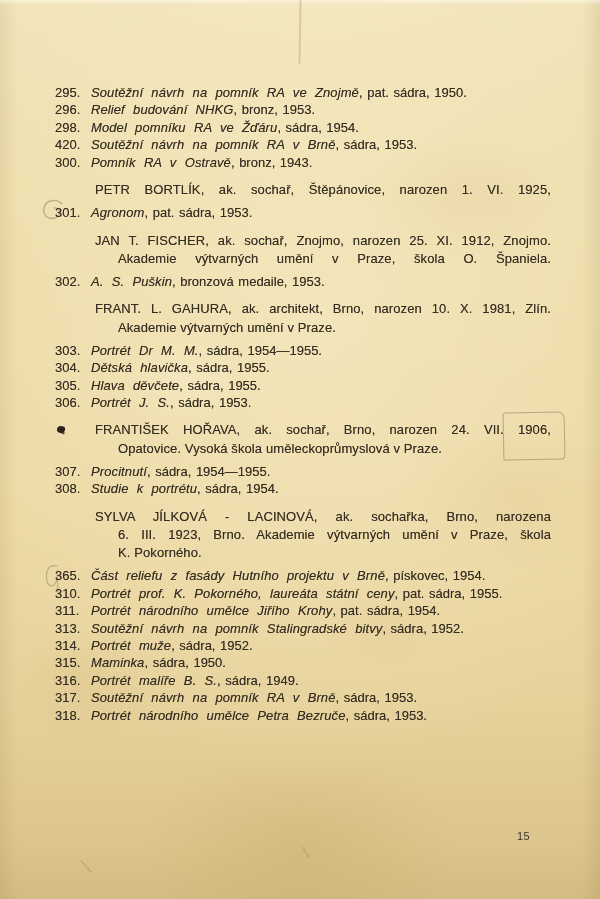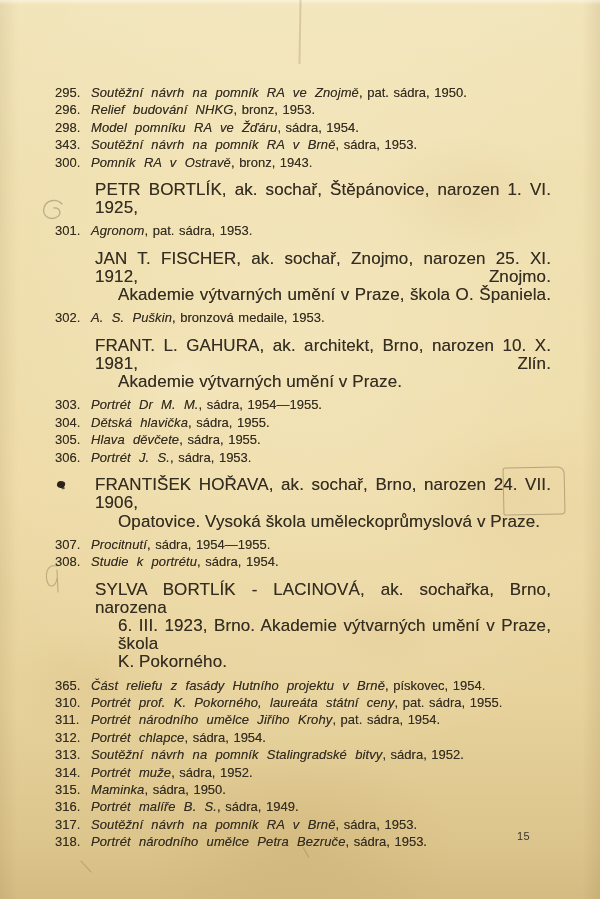--- a/index.html
+++ b/index.html
@@ -20,21 +20,21 @@
       linear-gradient(90deg, rgba(120,90,40,.10) 0%, rgba(120,90,40,0) 3%, rgba(120,90,40,0) 97%, rgba(120,90,40,.12) 100%),
       linear-gradient(180deg, #f2e5bb 0%, #efdfae 20%, #eddaa6 55%, #e7d29c 78%, #dcc58c 94%, #d3bb82 100%);
   }
   .content{position:absolute;left:55px;top:0;width:496px;padding-top:84px;
     text-shadow:0 0 .4px rgba(52,42,26,.55);}
   .entry.work{display:flex;font-size:13px;line-height:17.4px;}
   .entry.work .num{flex:0 0 36px;width:36px;}
   .entry.work .txt{flex:1;}
   .entry.work .title{font-style:italic;word-spacing:4.5px;letter-spacing:.1px;text-align:right;}
   .entry.work .details{word-spacing:1px;}
-  .entry.artist{position:relative;margin:10px 0 5px 0;font-size:17px;line-height:18.2px;letter-spacing:.1px;}
+  .entry.artist{position:relative;margin:10px 0 5px 0;font-size:13px;line-height:18.2px;letter-spacing:.1px;}
   .artist-line{margin-left:63px;text-align:justify;}
   .artist-line:first-child{margin-left:40px;}
   .artist-line.stretch{text-align-last:justify;}
   .marker.ink-dot{position:absolute;left:2px;top:5px;width:8px;height:7px;background:#29231c;
     border-radius:60% 45% 55% 50%;transform:rotate(15deg);
     box-shadow:3px 3px 0 -2.4px rgba(41,35,28,.75);}
   .marker.pencil-box{position:absolute;right:-14px;top:-9px;width:60px;height:46px;
     border:1px solid rgba(118,100,70,.45);border-radius:3px 7px 4px 2px;transform:rotate(-1.2deg);}
   .page-number{position:absolute;left:517px;top:830px;font-size:11px;letter-spacing:.5px;color:#3a3327;}
   .crease{position:absolute;left:299px;top:0;width:2px;height:64px;background:rgba(150,125,75,.28);
@@ -69,21 +69,21 @@
       </div>
       <div class="entry work">
         <span class="num">296.</span>
         <span class="txt"><i class="title">Relief budování NHKG</i><span class="details">, bronz, 1953.</span></span>
       </div>
       <div class="entry work">
         <span class="num">298.</span>
         <span class="txt"><i class="title">Model pomníku RA ve Žďáru</i><span class="details">, sádra, 1954.</span></span>
       </div>
       <div class="entry work">
-        <span class="num">343.</span>
+        <span class="num">420.</span>
         <span class="txt"><i class="title">Soutěžní návrh na pomník RA v Brně</i><span class="details">, sádra, 1953.</span></span>
       </div>
       <div class="entry work">
         <span class="num">300.</span>
         <span class="txt"><i class="title">Pomník RA v Ostravě</i><span class="details">, bronz, 1943.</span></span>
       </div>
       <div class="entry artist">
         <div class="artist-line stretch">PETR BORTLÍK, ak. sochař, Štěpánovice, narozen 1. VI. 1925,</div>
       </div>
       <div class="entry work">
@@ -126,39 +126,35 @@
       </div>
       <div class="entry work">
         <span class="num">307.</span>
         <span class="txt"><i class="title">Procitnutí</i><span class="details">, sádra, 1954—1955.</span></span>
       </div>
       <div class="entry work">
         <span class="num">308.</span>
         <span class="txt"><i class="title">Studie k portrétu</i><span class="details">, sádra, 1954.</span></span>
       </div>
       <div class="entry artist">
-        <div class="artist-line stretch">SYLVA BORTLÍK - LACINOVÁ, ak. sochařka, Brno, narozena</div>
+        <div class="artist-line stretch">SYLVA JÍLKOVÁ - LACINOVÁ, ak. sochařka, Brno, narozena</div>
         <div class="artist-line stretch">6. III. 1923, Brno. Akademie výtvarných umění v Praze, škola</div>
         <div class="artist-line">K. Pokorného.</div>
       </div>
       <div class="entry work">
         <span class="num">365.</span>
         <span class="txt"><i class="title">Část reliefu z fasády Hutního projektu v Brně</i><span class="details">, pískovec, 1954.</span></span>
       </div>
       <div class="entry work">
         <span class="num">310.</span>
         <span class="txt"><i class="title">Portrét prof. K. Pokorného, laureáta státní ceny</i><span class="details">, pat. sádra, 1955.</span></span>
       </div>
       <div class="entry work">
         <span class="num">311.</span>
         <span class="txt"><i class="title">Portrét národního umělce Jiřího Krohy</i><span class="details">, pat. sádra, 1954.</span></span>
-      </div>
-      <div class="entry work">
-        <span class="num">312.</span>
-        <span class="txt"><i class="title">Portrét chlapce</i><span class="details">, sádra, 1954.</span></span>
       </div>
       <div class="entry work">
         <span class="num">313.</span>
         <span class="txt"><i class="title">Soutěžní návrh na pomník Stalingradské bitvy</i><span class="details">, sádra, 1952.</span></span>
       </div>
       <div class="entry work">
         <span class="num">314.</span>
         <span class="txt"><i class="title">Portrét muže</i><span class="details">, sádra, 1952.</span></span>
       </div>
       <div class="entry work">

